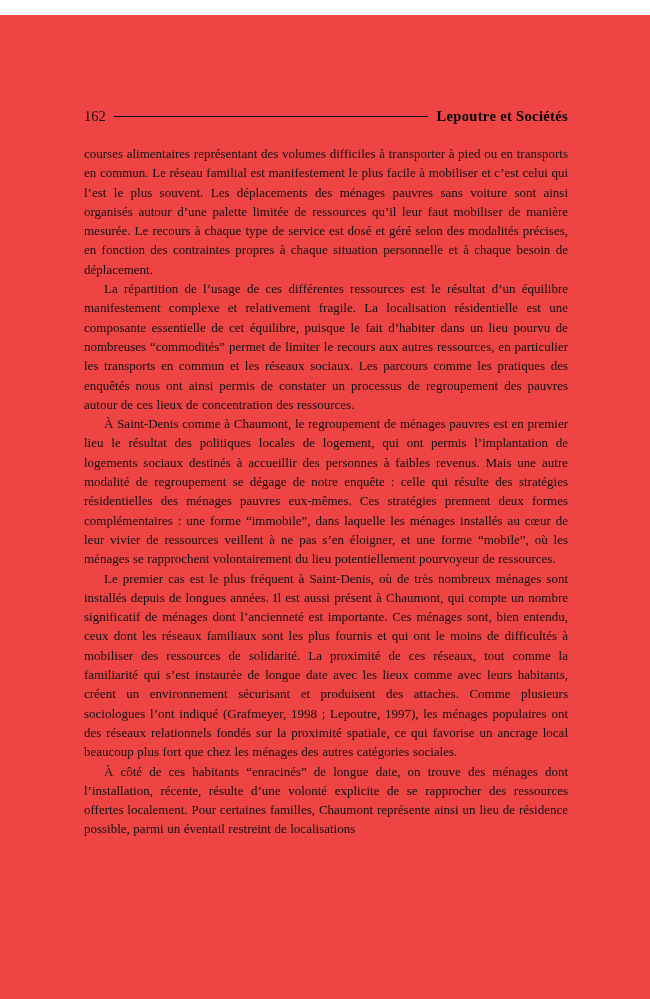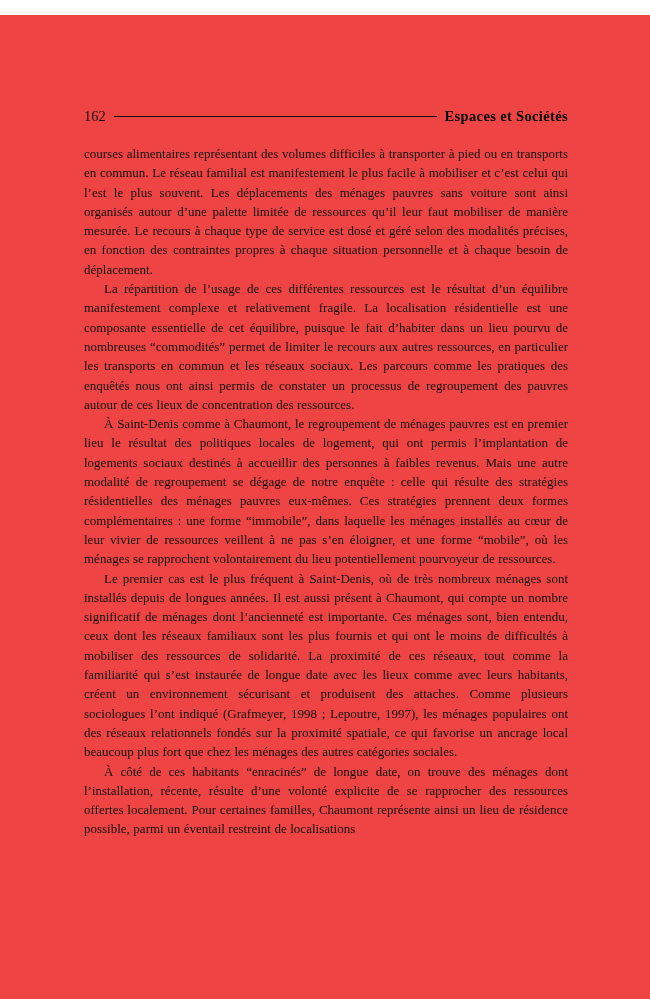--- a/index.html
+++ b/index.html
@@ -90,21 +90,21 @@
   }
 </style>
 </head>
 <body>
 
 <div class="page">
 
   <div class="running-head">
     <span class="folio">162</span>
     <span class="head-rule"></span>
-    <span class="journal-title">Espaces et Sociétés</span>
+    <span class="journal-title">Lepoutre et Sociétés</span>
   </div>
 
   <div class="text-column">
     <p class="body-par">courses alimentaires représentant des volumes difficiles à transporter à pied ou en transports en commun. Le réseau familial est manifestement le plus facile à mobiliser et c’est celui qui l’est le plus souvent. Les déplacements des ménages pauvres sans voiture sont ainsi organisés autour d’une palette limitée de ressources qu’il leur faut mobiliser de manière mesurée. Le recours à chaque type de service est dosé et géré selon des modalités précises, en fonction des contraintes propres à chaque situation personnelle et à chaque besoin de déplacement.</p>
     <p class="body-par">La répartition de l’usage de ces différentes ressources est le résultat d’un équilibre manifestement complexe et relativement fragile. La localisation résidentielle est une composante essentielle de cet équilibre, puisque le fait d’habiter dans un lieu pourvu de nombreuses “commodités” permet de limiter le recours aux autres ressources, en particulier les transports en commun et les réseaux sociaux. Les parcours comme les pratiques des enquêtés nous ont ainsi permis de constater un processus de regroupement des pauvres autour de ces lieux de concentration des ressources.</p>
     <p class="body-par">À Saint-Denis comme à Chaumont, le regroupement de ménages pauvres est en premier lieu le résultat des politiques locales de logement, qui ont permis l’implantation de logements sociaux destinés à accueillir des personnes à faibles revenus. Mais une autre modalité de regroupement se dégage de notre enquête : celle qui résulte des stratégies résidentielles des ménages pauvres eux-mêmes. Ces stratégies prennent deux formes complémentaires : une forme “immobile”, dans laquelle les ménages installés au cœur de leur vivier de ressources veillent à ne pas s’en éloigner, et une forme “mobile”, où les ménages se rapprochent volontairement du lieu potentiellement pourvoyeur de ressources.</p>
     <p class="body-par">Le premier cas est le plus fréquent à Saint-Denis, où de très nombreux ménages sont installés depuis de longues années. Il est aussi présent à Chaumont, qui compte un nombre significatif de ménages dont l’ancienneté est importante. Ces ménages sont, bien entendu, ceux dont les réseaux familiaux sont les plus fournis et qui ont le moins de difficultés à mobiliser des ressources de solidarité. La proximité de ces réseaux, tout comme la familiarité qui s’est instaurée de longue date avec les lieux comme avec leurs habitants, créent un environnement sécurisant et produisent des attaches. Comme plusieurs sociologues l’ont indiqué (Grafmeyer, 1998 ; Lepoutre, 1997), les ménages populaires ont des réseaux relationnels fondés sur la proximité spatiale, ce qui favorise un ancrage local beaucoup plus fort que chez les ménages des autres catégories sociales.</p>
     <p class="body-par">À côté de ces habitants “enracinés” de longue date, on trouve des ménages dont l’installation, récente, résulte d’une volonté explicite de se rapprocher des ressources offertes localement. Pour certaines familles, Chaumont représente ainsi un lieu de résidence possible, parmi un éventail restreint de localisations</p>
   </div>
 

